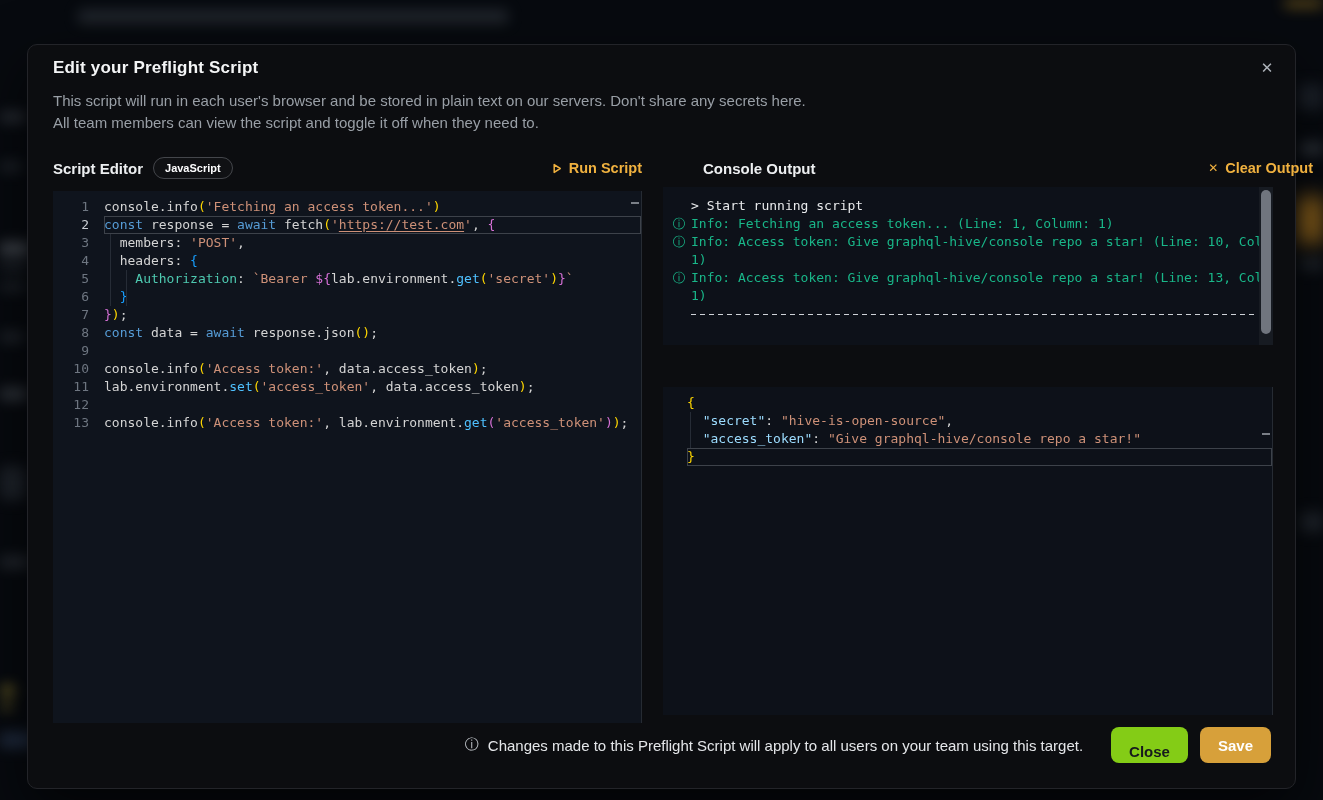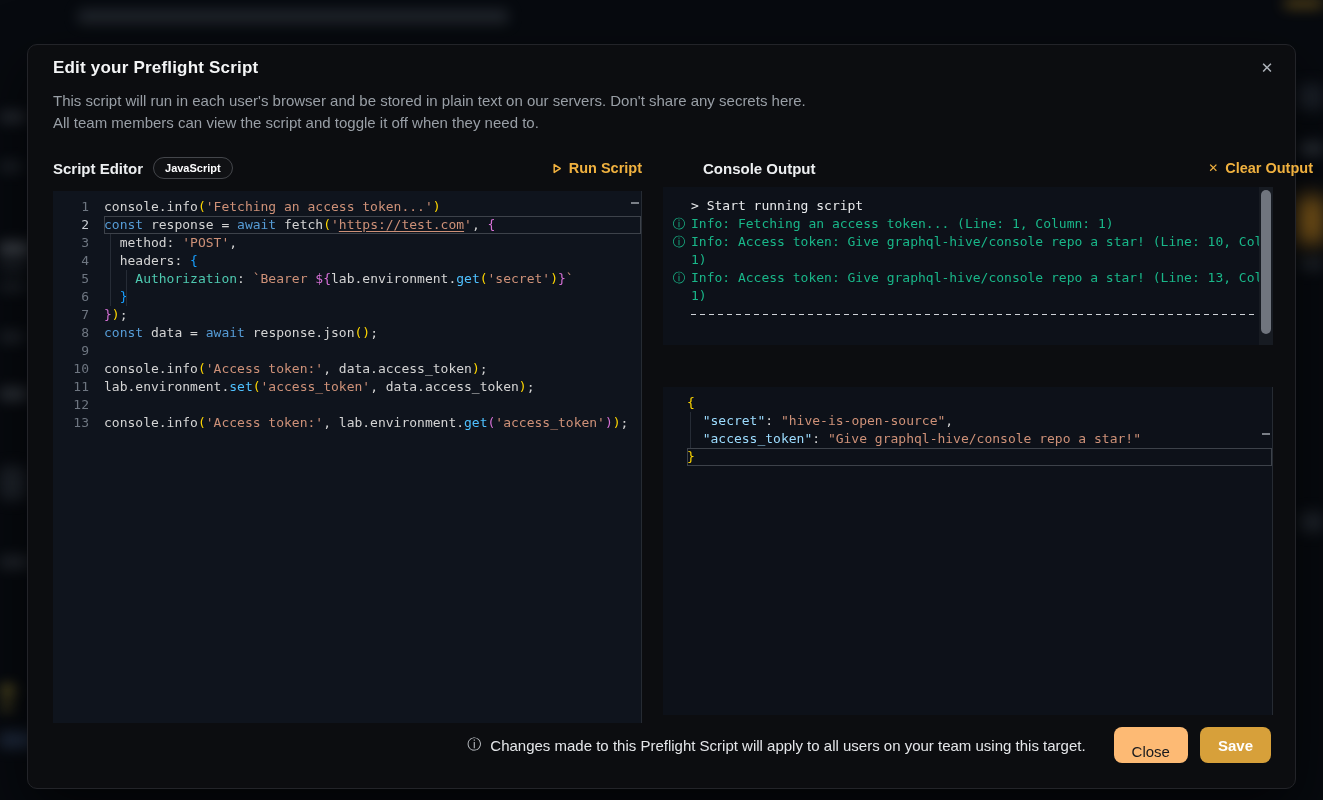--- a/index.html
+++ b/index.html
@@ -58,21 +58,21 @@
   .console-text.log { color:#e8eaec; }
   .console-sep { height:1px; margin:9px 0 0 24px;
     background:repeating-linear-gradient(90deg,#ced2d7 0 5px,transparent 5px 9px); }
   .scrollbar-track { position:absolute; right:0; top:0; width:14px; height:158px; background:#171b22; }
   .scrollbar-thumb { position:absolute; right:2px; top:3px; width:10px; height:144px; background:#70757e; border-radius:5px; }
   
   .footer { position:absolute; right:24px; top:682px; height:36px; display:flex; align-items:center; gap:12px; }
   .foot-note { display:flex; align-items:center; gap:9px; font-size:15px; color:#e4e6e9; margin-right:16px; }
   .foot-info-icon { font-family:"DejaVu Sans",sans-serif; font-size:14px; color:#c9cdd2; }
   .btn { height:36px; border:none; border-radius:8px; font-family:"Liberation Sans",sans-serif; font-size:15px; cursor:pointer; }
-  .btn-close { background:#fdba74; color:#17191d; padding:16px 18px; font-weight:400; }
+  .btn-close { background:#84cc16; color:#17191d; padding:16px 18px; font-weight:700; }
   .btn-save { background:#d7a03a; color:#ffffff; padding:0 18px; font-weight:700; }
 </style>
 </head>
 <body>
 
 <div class="bg-blob" style="left:78px;top:10px;width:430px;height:13px;background:#3a4049;opacity:.55;"></div>
 <div class="bg-blob" style="left:0;top:112px;width:26px;height:10px;background:#4a5059;opacity:.6;"></div>
 <div class="bg-blob" style="left:0;top:162px;width:22px;height:9px;background:#3d434c;opacity:.55;"></div>
 <div class="bg-blob" style="left:0;top:242px;width:30px;height:14px;background:#6a7079;opacity:.6;"></div>
 <div class="bg-blob" style="left:0;top:262px;width:28px;height:9px;background:#3c424b;opacity:.5;"></div>
@@ -108,21 +108,21 @@
           <path d="M2.2 1.6 L8.2 5.5 L2.2 9.4 Z" fill="none" stroke="#f0b13f" stroke-width="1.5" stroke-linejoin="round"></path>
         </svg>
       <span>Run Script</span>
     </button>
   </div>
 
   <div class="panel" id="script-editor">
     <div class="code-area" id="script-code">
         <div class="code-row"><span class="gutter">1</span><span class="code-text"><span class="tok-pl">console.info</span><span class="tok-b1">(</span><span class="tok-str">'Fetching an access token...'</span><span class="tok-b1">)</span></span></div>
         <div class="code-row active"><span class="gutter">2</span><span class="code-text"><span class="tok-kw">const</span><span class="tok-pl"> response = </span><span class="tok-kw">await</span><span class="tok-pl"> fetch</span><span class="tok-b1">(</span><span class="tok-str">'</span><span class="tok-link">https://test.com</span><span class="tok-str">'</span><span class="tok-pl">, </span><span class="tok-b2">{</span></span></div>
-        <div class="code-row"><span class="gutter">3</span><span class="code-text"><span class="tok-pl">  method: </span><span class="tok-str">'POST'</span><span class="tok-pl">,</span></span></div>
+        <div class="code-row"><span class="gutter">3</span><span class="code-text"><span class="tok-pl">  members: </span><span class="tok-str">'POST'</span><span class="tok-pl">,</span></span></div>
         <div class="code-row"><span class="gutter">4</span><span class="code-text"><span class="tok-pl">  headers: </span><span class="tok-b3">{</span></span></div>
         <div class="code-row"><span class="gutter">5</span><span class="code-text"><span class="tok-pl">    </span><span class="tok-ts">Authorization</span><span class="tok-pl">: </span><span class="tok-str">`Bearer </span><span class="tok-b2">${</span><span class="tok-pl">lab.environment.</span><span class="tok-fn">get</span><span class="tok-b1">(</span><span class="tok-str">'secret'</span><span class="tok-b1">)</span><span class="tok-b2">}</span><span class="tok-str">`</span></span></div>
         <div class="code-row"><span class="gutter">6</span><span class="code-text"><span class="tok-pl">  </span><span class="tok-b3">}</span></span></div>
         <div class="code-row"><span class="gutter">7</span><span class="code-text"><span class="tok-b2">}</span><span class="tok-b1">)</span><span class="tok-pl">;</span></span></div>
         <div class="code-row"><span class="gutter">8</span><span class="code-text"><span class="tok-kw">const</span><span class="tok-pl"> data = </span><span class="tok-kw">await</span><span class="tok-pl"> response.json</span><span class="tok-b1">()</span><span class="tok-pl">;</span></span></div>
         <div class="code-row"><span class="gutter">9</span><span class="code-text"></span></div>
         <div class="code-row"><span class="gutter">10</span><span class="code-text"><span class="tok-pl">console.info</span><span class="tok-b1">(</span><span class="tok-str">'Access token:'</span><span class="tok-pl">, data.access_token</span><span class="tok-b1">)</span><span class="tok-pl">;</span></span></div>
         <div class="code-row"><span class="gutter">11</span><span class="code-text"><span class="tok-pl">lab.environment.</span><span class="tok-fn">set</span><span class="tok-b1">(</span><span class="tok-str">'access_token'</span><span class="tok-pl">, data.access_token</span><span class="tok-b1">)</span><span class="tok-pl">;</span></span></div>
         <div class="code-row"><span class="gutter">12</span><span class="code-text"></span></div>
         <div class="code-row"><span class="gutter">13</span><span class="code-text"><span class="tok-pl">console.info</span><span class="tok-b1">(</span><span class="tok-str">'Access token:'</span><span class="tok-pl">, lab.environment.</span><span class="tok-fn">get</span><span class="tok-b2">(</span><span class="tok-str">'access_token'</span><span class="tok-b2">)</span><span class="tok-b1">)</span><span class="tok-pl">;</span></span></div>

